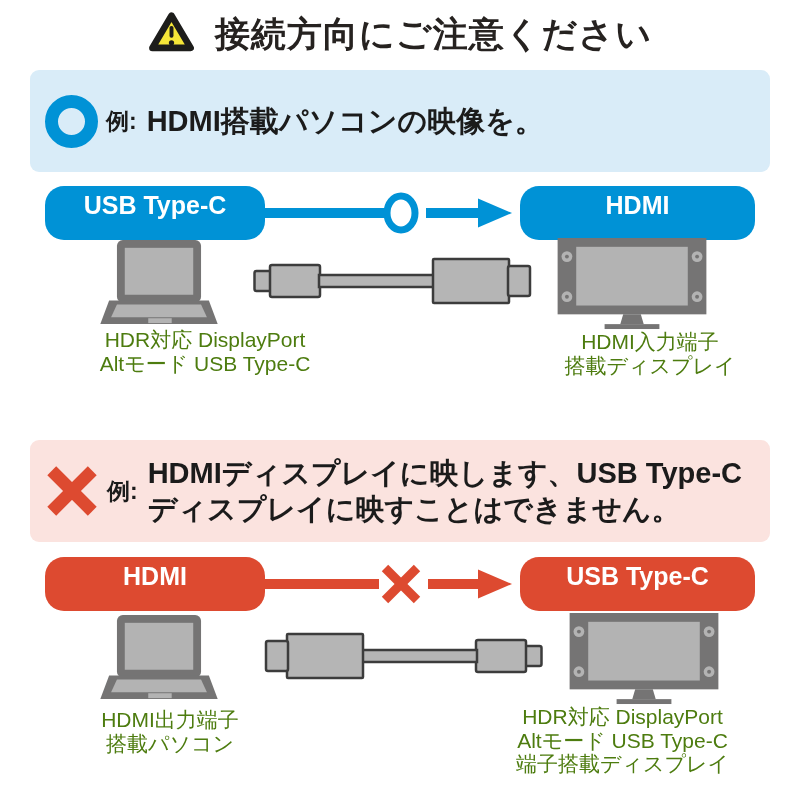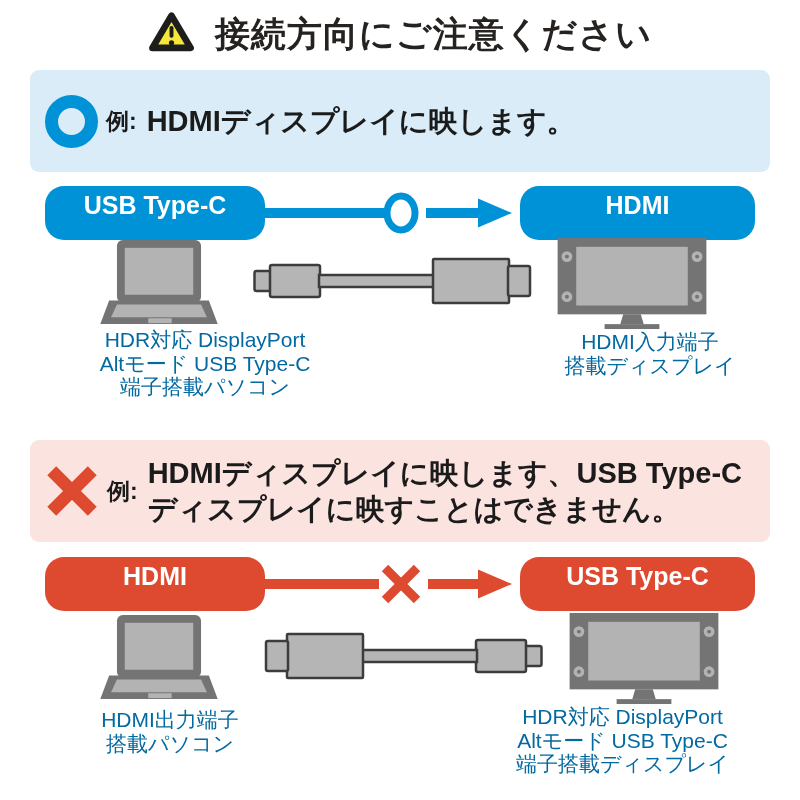--- a/index.html
+++ b/index.html
@@ -36,21 +36,21 @@
 
   
   .laptop-1{left:100px;top:240px;}
   .cable-1{left:252px;top:252px;}
   .monitor-1{left:556px;top:238px;}
   .laptop-2{left:100px;top:615px;}
   .cable-2{left:252px;top:627px;transform:scaleX(-1);}
   .monitor-2{left:568px;top:613px;}
 
   
-  .cap{color:#0369a1;font-size:21px;line-height:23.5px;text-align:center;font-weight:normal;}
+  .cap{color:#4d7c0f;font-size:21px;line-height:23.5px;text-align:center;font-weight:normal;}
   .cap span{display:block;white-space:nowrap;}
   .cap-ok-src{left:15px;top:328px;width:380px;}
   .cap-ok-tgt{left:510px;top:330px;width:280px;}
   .cap-ng-src{left:25px;top:708px;width:290px;}
   .cap-ng-tgt{left:450px;top:705px;width:345px;}
 </style>
 </head>
 <body>
 
 <div id="canvas">
@@ -63,21 +63,21 @@
         <circle cx="32" cy="43" r="3.6" fill="#1d1d1b"></circle>
       </svg>
     </span>
     <span class="title">接続方向にご注意ください</span>
   </div>
 
   <div class="abs ex-box box-blue">
     <span class="ring-icon"></span>
     <span class="example-label">例:</span>
     <span class="desc">
-      <span style="display:block">HDMIディスプレイに映します。</span>
+      <span style="display:block">HDMI搭載パソコンの映像を。</span>
     </span>
   </div>
 
   <div class="abs flow flow-ok">
     <span class="pill pill-blue pill-src">USB Type-C</span>
     <span class="connector">
       <svg viewBox="0 0 255 46" preserveAspectRatio="none">
         <line x1="0" y1="23" x2="119" y2="23" stroke="#0092d6" stroke-width="10"></line>
         <ellipse cx="136" cy="23" rx="14" ry="17" fill="#ffffff" stroke="#0092d6" stroke-width="7"></ellipse>
         <line x1="161" y1="23" x2="213" y2="23" stroke="#0092d6" stroke-width="10"></line>
@@ -120,21 +120,20 @@
       <circle cx="142.5" cy="60" r="5.5" fill="#b3b3b3"></circle>
         <circle cx="142.5" cy="60" r="2" fill="#757474"></circle>
       <polygon points="67,78 85,78 88,88 64,88" fill="#757474"></polygon>
       <rect x="48" y="88" width="56" height="5" fill="#757474"></rect>
     </svg>
   </span>
 
   <div class="abs cap cap-ok-src">
     <span>HDR対応 DisplayPort</span>
     <span>Altモード USB Type-C</span>
-    <span>端子搭載パソコン</span>
   </div>
   <div class="abs cap cap-ok-tgt">
     <span>HDMI入力端子</span>
     <span>搭載ディスプレイ</span>
   </div>
 
   <div class="abs ex-box box-pink">
     <span class="x-icon-wrap">
       <svg width="54" height="54" viewBox="0 0 56 56">
         <line x1="7" y1="7" x2="49" y2="49" stroke="#dd4a30" stroke-width="13"></line>

